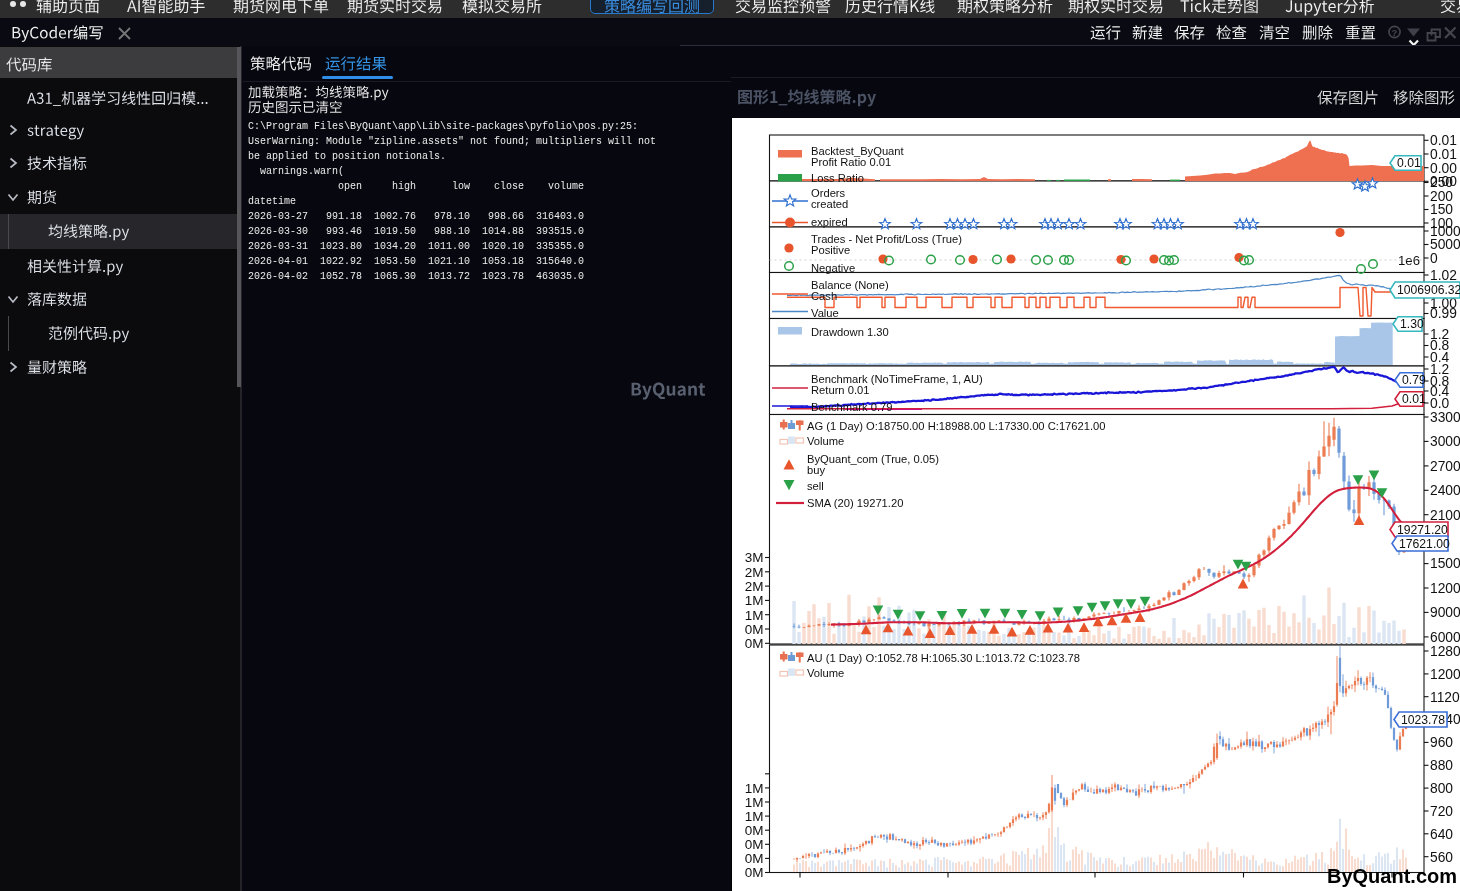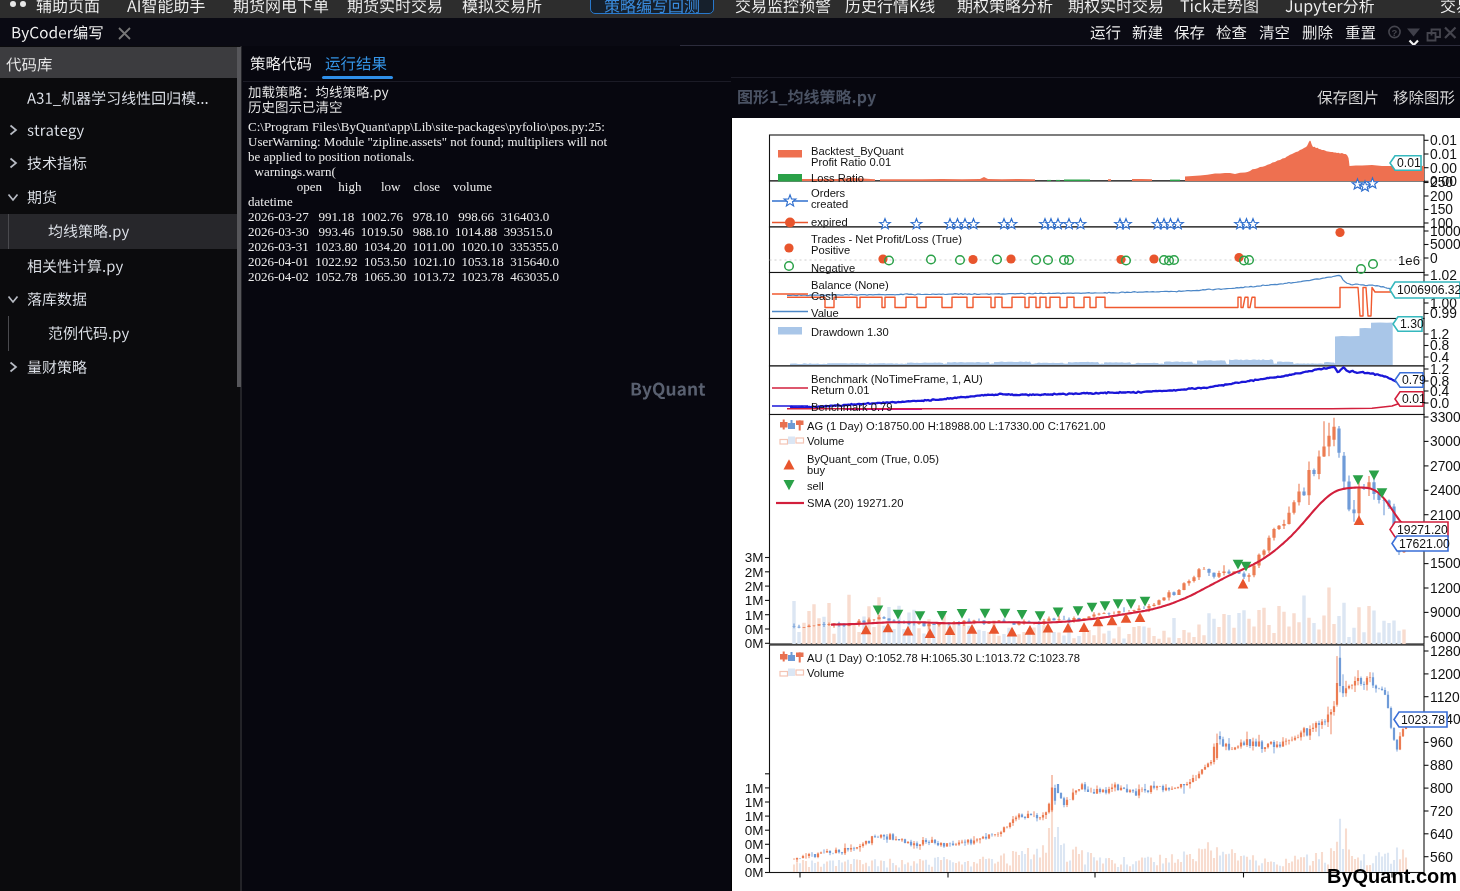--- a/index.html
+++ b/index.html
@@ -439,21 +439,21 @@
         <path transform="translate(0.00,0) scale(0.01350,-0.01350)" d="M115 791V472C115 320 109 113 35 -35C53 -43 87 -64 101 -77C180 80 191 311 191 472V720H947V791ZM494 667C493 610 491 554 488 501H255V430H482C463 234 405 74 212 -20C229 -33 252 -58 262 -75C471 32 535 211 558 430H818C804 156 788 47 759 21C749 9 737 7 717 7C694 7 632 8 569 14C582 -7 592 -39 593 -61C654 -65 714 -66 746 -63C782 -60 803 -53 824 -27C861 13 878 135 894 466C895 476 896 501 896 501H564C568 554 569 610 571 667Z"></path>
         <path transform="translate(13.50,0) scale(0.01350,-0.01350)" d="M196 610H463V423H196ZM540 610H808V423H540ZM237 317 170 292C209 206 259 141 320 90C258 49 170 14 43 -13C59 -30 79 -63 88 -80C223 -48 318 -5 385 45C518 -35 697 -64 929 -78C934 -52 949 -19 964 -1C738 8 569 30 443 97C511 172 532 259 538 351H884V682H540V836H463V682H123V351H461C456 274 439 201 378 139C321 183 274 241 237 317Z"></path>
         <path transform="translate(27.00,0) scale(0.01350,-0.01350)" d="M375 279C455 262 557 227 613 199L644 250C588 276 487 309 407 325ZM275 152C413 135 586 95 682 61L715 117C618 149 445 188 310 203ZM84 796V-80H156V-38H842V-80H917V796ZM156 29V728H842V29ZM414 708C364 626 278 548 192 497C208 487 234 464 245 452C275 472 306 496 337 523C367 491 404 461 444 434C359 394 263 364 174 346C187 332 203 303 210 285C308 308 413 345 508 396C591 351 686 317 781 296C790 314 809 340 823 353C735 369 647 396 569 432C644 481 707 538 749 606L706 631L695 628H436C451 647 465 666 477 686ZM378 563 385 570H644C608 531 560 496 506 465C455 494 411 527 378 563Z"></path>
         <path transform="translate(40.50,0) scale(0.01350,-0.01350)" d="M234 351C191 238 117 127 35 56C54 46 88 24 104 11C183 88 262 207 311 330ZM684 320C756 224 832 94 859 10L934 44C904 129 826 255 753 349ZM149 766V692H853V766ZM60 523V449H461V19C461 3 455 -1 437 -2C418 -3 352 -3 284 0C296 -23 308 -56 311 -79C400 -79 459 -78 494 -66C530 -53 542 -31 542 18V449H941V523Z"></path>
         <path transform="translate(54.00,0) scale(0.01350,-0.01350)" d="M93 778V703H747V440H222V605H146V102C146 -22 197 -52 359 -52C397 -52 695 -52 735 -52C900 -52 933 3 952 187C930 191 896 204 876 218C862 57 845 22 736 22C668 22 408 22 355 22C245 22 222 37 222 101V366H747V316H825V778Z"></path>
         <path transform="translate(67.50,0) scale(0.01350,-0.01350)" d="M82 772C137 742 207 695 241 662L287 721C252 752 181 796 126 823ZM35 506C93 475 166 427 201 394L246 453C209 486 135 531 78 559ZM66 -21 134 -66C182 28 240 154 282 261L222 305C175 190 111 57 66 -21ZM431 212H793V134H431ZM431 268V342H793V268ZM575 840V762H319V704H575V640H343V585H575V516H281V458H950V516H649V585H888V640H649V704H913V762H649V840ZM361 400V-79H431V77H793V5C793 -7 788 -11 774 -12C760 -13 712 -13 662 -11C671 -29 680 -57 684 -76C755 -76 800 -76 828 -64C856 -53 864 -33 864 4V400Z"></path>
         <path transform="translate(81.00,0) scale(0.01350,-0.01350)" d="M564 537C666 484 802 405 869 357L919 415C848 462 710 537 611 587ZM384 590C307 523 203 455 85 413L129 348C246 398 356 474 436 544ZM77 22V-46H927V22H538V275H825V343H182V275H459V22ZM424 824C440 792 459 752 473 718H76V492H150V649H849V517H926V718H565C550 755 524 807 502 846Z"></path>
       </g>
     </g>
   </svg>
-<pre class="abs" style="left:248px;top:119px;font-family:Liberation Serif, serif;font-size:13px;line-height:15.05px;color:#ececec">C:\Program Files\ByQuant\app\Lib\site-packages\pyfolio\pos.py:25:
+<pre class="abs" style="left:248px;top:119px;font-family:Liberation Mono, monospace;font-size:10px;line-height:15.05px;color:#ececec">C:\Program Files\ByQuant\app\Lib\site-packages\pyfolio\pos.py:25:
 UserWarning: Module "zipline.assets" not found; multipliers will not
 be applied to position notionals.
   warnings.warn(
                open     high      low    close    volume
 datetime
 2026-03-27   991.18  1002.76   978.10   998.66  316403.0
 2026-03-30   993.46  1019.50   988.10  1014.88  393515.0
 2026-03-31  1023.80  1034.20  1011.00  1020.10  335355.0
 2026-04-01  1022.92  1053.50  1021.10  1053.18  315640.0
 2026-04-02  1052.78  1065.30  1013.72  1023.78  463035.0</pre>

